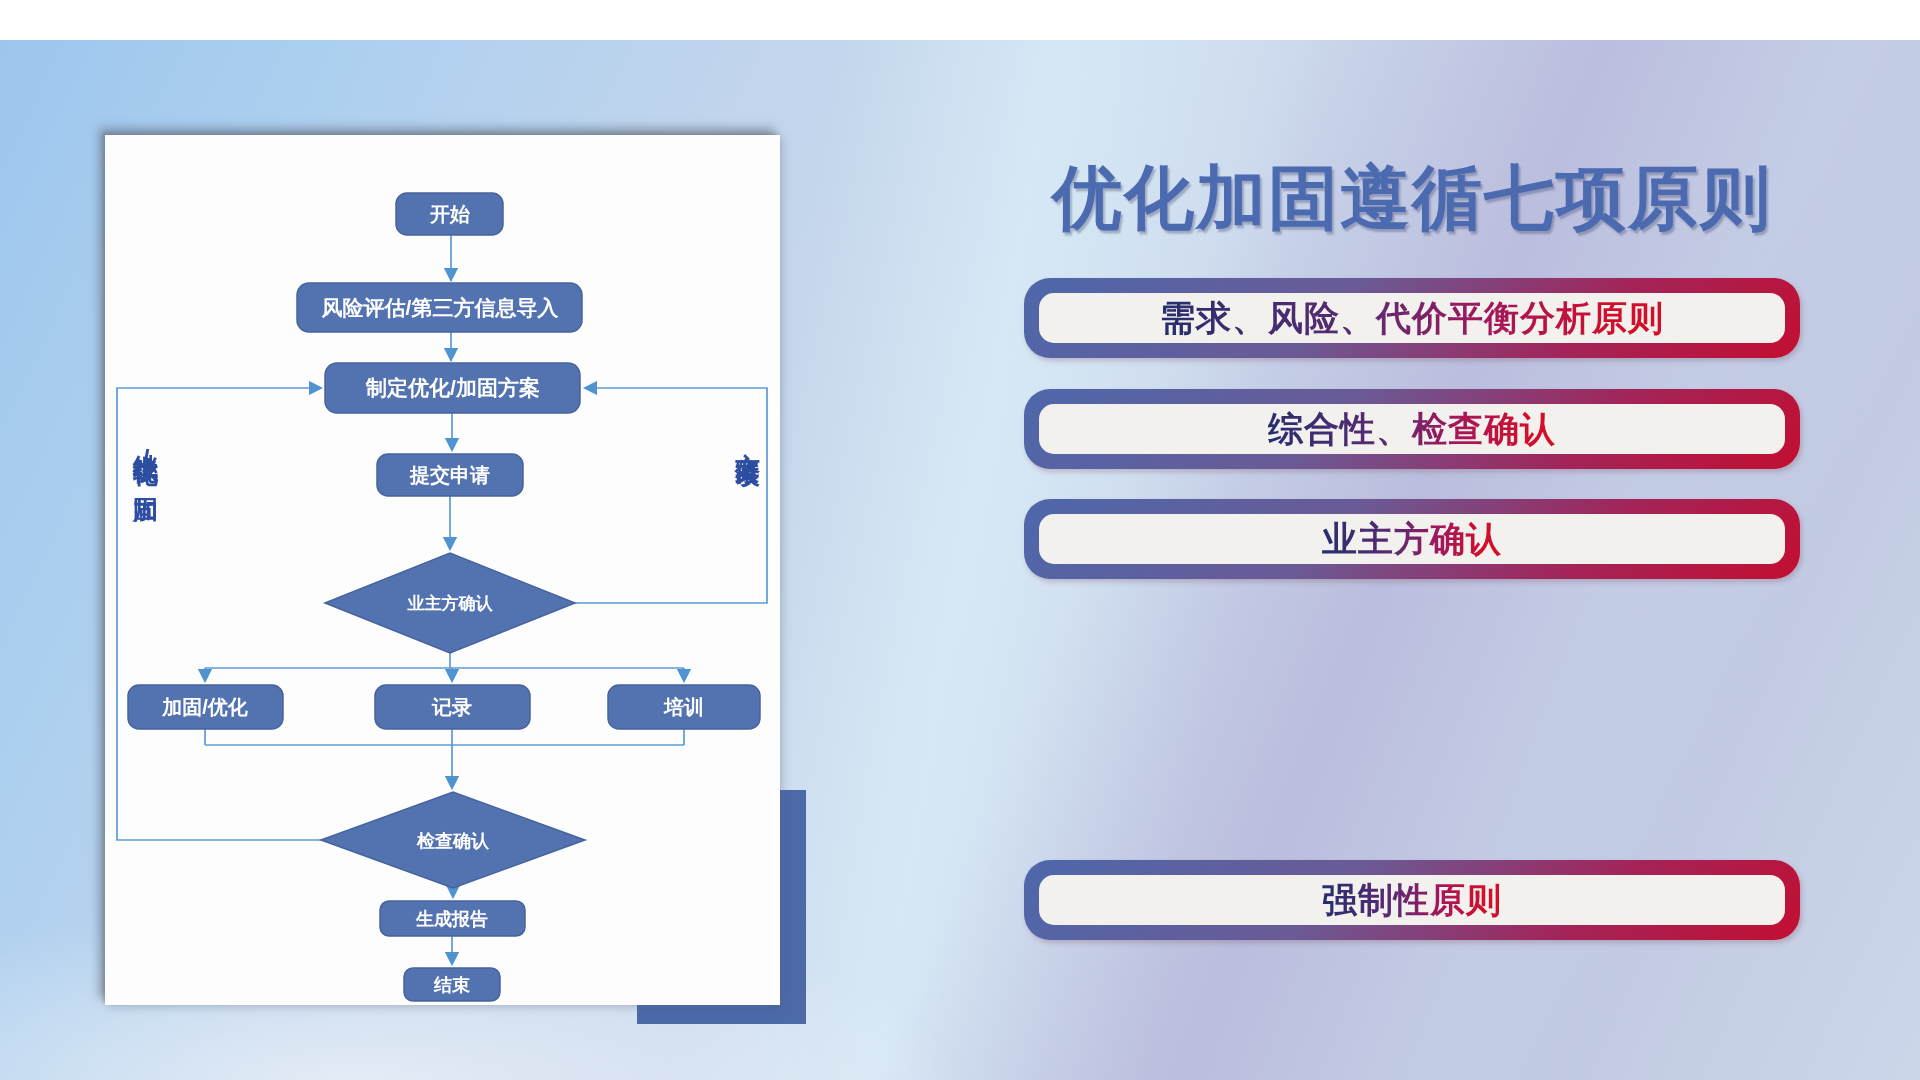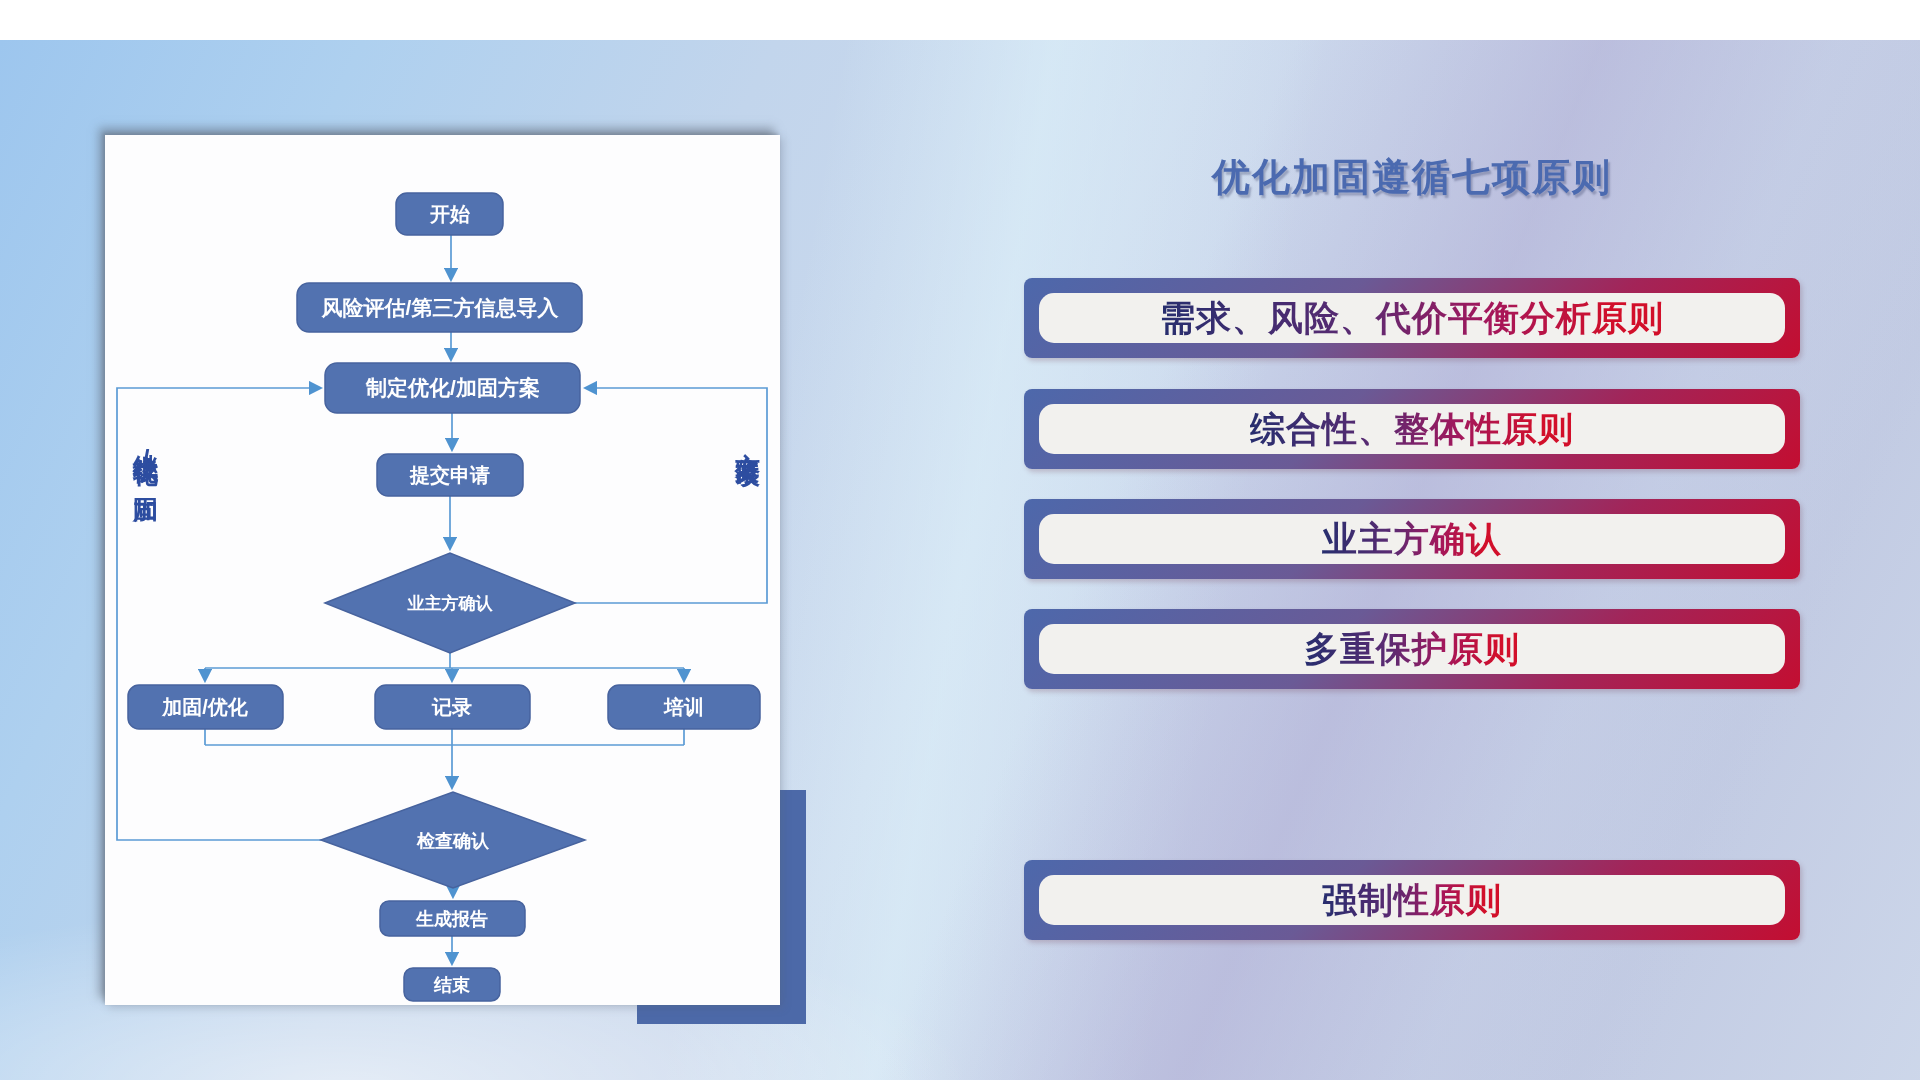--- a/index.html
+++ b/index.html
@@ -30,26 +30,26 @@
   .flow-node{fill:#5272b0;stroke:#47639e;stroke-width:1.5;}
   .flow-line{stroke:#5b9bd5;stroke-width:1.7;fill:none;}
   .flow-text{fill:#ffffff;font-weight:700;text-anchor:middle;}
   .side-label{
     position:absolute;z-index:4;writing-mode:vertical-rl;text-orientation:upright;
     color:#2d4da0;font-weight:700;font-size:25px;letter-spacing:3px;line-height:1;
   }
   
   .title{
     position:absolute;left:1024px;top:112px;width:776px;z-index:2;
-    text-align:center;font-size:38px;font-weight:700;color:#4b6ab0;
+    text-align:center;font-size:70px;font-weight:700;color:#4b6ab0;
     letter-spacing:2px;text-shadow:2px 3px 2px rgba(60,70,110,0.35);
   }
   .p-box{
     position:absolute;left:1024px;width:776px;height:80px;z-index:2;
-    border-radius:8px;padding:15px;box-sizing:border-box;
+    border-radius:26px;padding:15px;box-sizing:border-box;
     background:linear-gradient(135deg,#4d68ab 0%,#6a5a96 40%,#a32458 72%,#c30e31 100%);
     box-shadow:2px 3px 5px rgba(110,60,80,0.25);
   }
   .p-inner{
     width:100%;height:100%;border-radius:15px;background:#f2f1ee;
     display:flex;align-items:center;justify-content:center;
   }
   .p-text{
     font-size:35px;font-weight:700;letter-spacing:1px;
     background:linear-gradient(90deg,#272e6e 0%,#5c2a72 40%,#a3175c 65%,#d20f2a 90%);
@@ -160,35 +160,30 @@
   <div class="title">优化加固遵循七项原则</div>
 
   <div class="p-box" style="top:238px;">
     <div class="p-inner">
       <span class="p-text">需求、风险、代价平衡分析原则</span>
     </div>
   </div>
 
   <div class="p-box" style="top:349px;">
     <div class="p-inner">
-      <span class="p-text">综合性、整体性原则</span>
+      <span class="p-text">综合性、检查确认</span>
     </div>
   </div>
 
   <div class="p-box" style="top:459px;">
     <div class="p-inner">
       <span class="p-text">业主方确认</span>
     </div>
   </div>
 
-  <div class="p-box" style="top:569px;">
-    <div class="p-inner">
-      <span class="p-text">多重保护原则</span>
-    </div>
-  </div>
 
 
   <div class="p-box" style="top:820px;">
     <div class="p-inner">
       <span class="p-text">强制性原则</span>
     </div>
   </div>
 
 
 </div>

